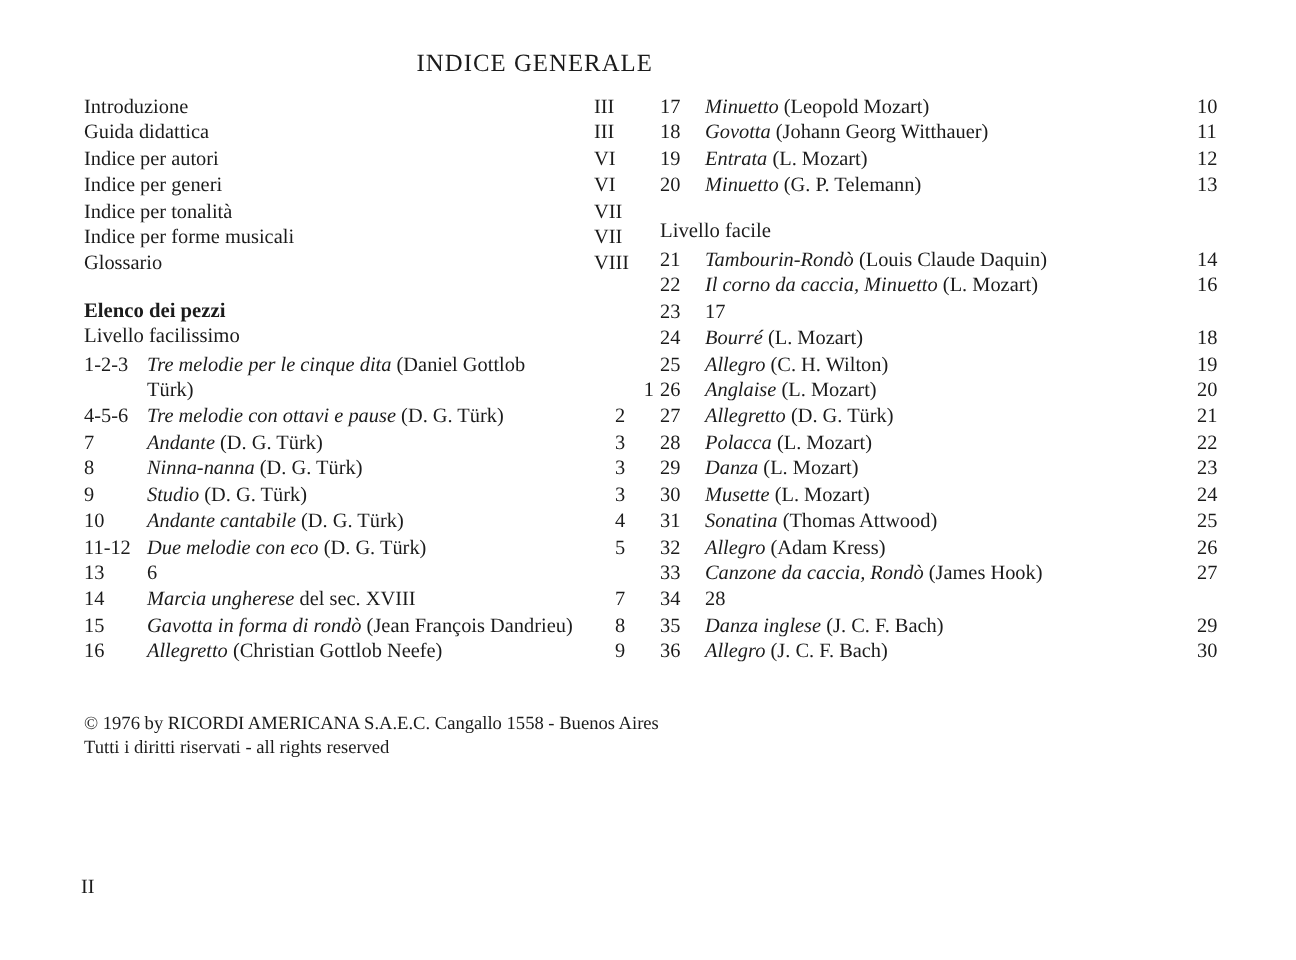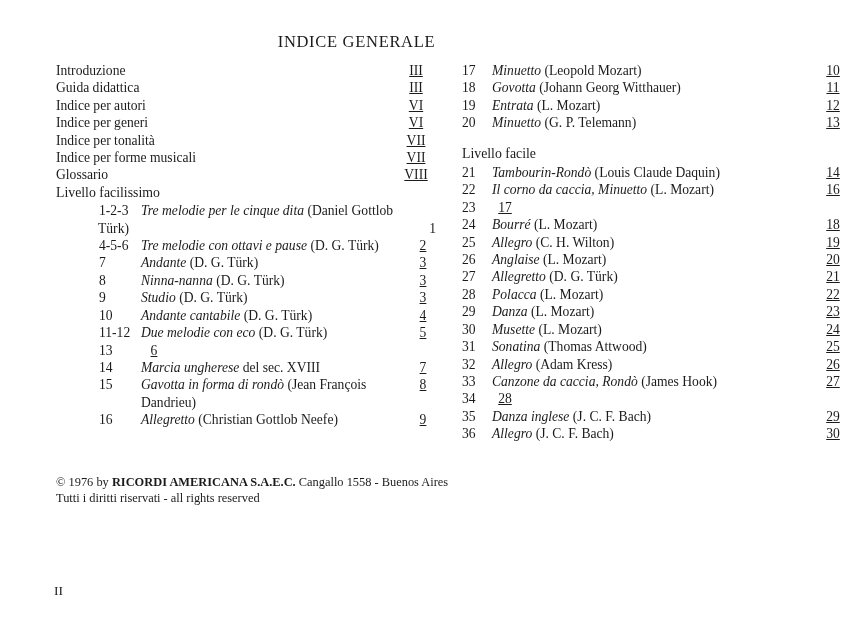--- a/index.html
+++ b/index.html
@@ -42,23 +42,22 @@
     flex: 0 0 auto;
     width: 40px;
     text-align: left;
   }
   .entry .txt {
     flex: 1 1 auto;
     padding-right: 6px;
   }
   .entry .pg {
     flex: 0 0 auto;
-    text-align: center;
+    text-align: left;
     width: 34px;
-    text-decoration: underline;
   }
   .it { font-style: italic; }
 
   
   .col-left {
     position: absolute;
     left: 56px;
     top: 62px;
     width: 380px;
   }
@@ -70,58 +69,57 @@
     line-height: 17.4px;
     font-weight: bold;
     margin-top: 14px;
   }
   .sub-head {
     font-size: 13.8px;
     line-height: 17.4px;
     margin-bottom: 1px;
   }
   .piece-list { margin-top: 1px; }
-  .piece-list .entry .num { width: 42px; margin-left: 43px; }
+  .piece-list .entry .num { width: 42px; }
   .piece-list .entry .pg { width: 26px; }
   .cont-line {
     font-size: 13.6px;
     line-height: 17.4px;
     display: flex;
   }
   .cont-line .num { flex: 0 0 42px; }
   .cont-line .txt { flex: 1 1 auto; }
   .cont-line .pg { flex: 0 0 26px; text-align: right; }
 
   
   .col-right {
     position: absolute;
     left: 440px;
     top: 62px;
     width: 384px;
-    margin-left: 22px;
   }
   .col-right .entry .num { width: 30px; }
   .col-right .entry .pg { width: 26px; }
   .right-sub-head {
     font-size: 13.8px;
     line-height: 17.4px;
     margin-top: 13px;
     margin-bottom: 2px;
   }
 
   
   .copyright {
     position: absolute;
     left: 56px;
     top: 474px;
     font-size: 12.4px;
     line-height: 16px;
     width: 520px;
   }
-  .copyright .bold { font-weight: bold; }
+  .copyright .bold { font-weight: normal; }
   .codes {
     position: absolute;
     left: 56px;
     top: 529px;
     font-size: 12.2px;
     line-height: 15.5px;
   }
   .folio {
     position: absolute;
     left: 54px;
@@ -162,20 +160,21 @@
       <div class="entry">
         <div class="txt">Indice per forme musicali</div>
         <div class="pg">VII</div>
       </div>
       <div class="entry">
         <div class="txt">Glossario</div>
         <div class="pg">VIII</div>
       </div>
     </div>
 
+    <div class="section-head">Elenco dei pezzi</div>
     <div class="sub-head">Livello facilissimo</div>
 
     <div class="piece-list">
 
       <div class="entry">
         <div class="num">1-2-3</div>
         <div class="txt">
           <span class="it">Tre melodie per le cinque dita</span>
           <span>(Daniel Gottlob</span>
         </div>

